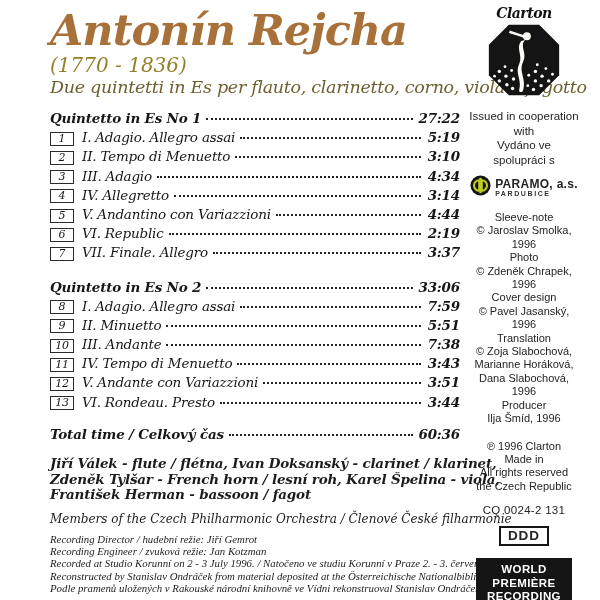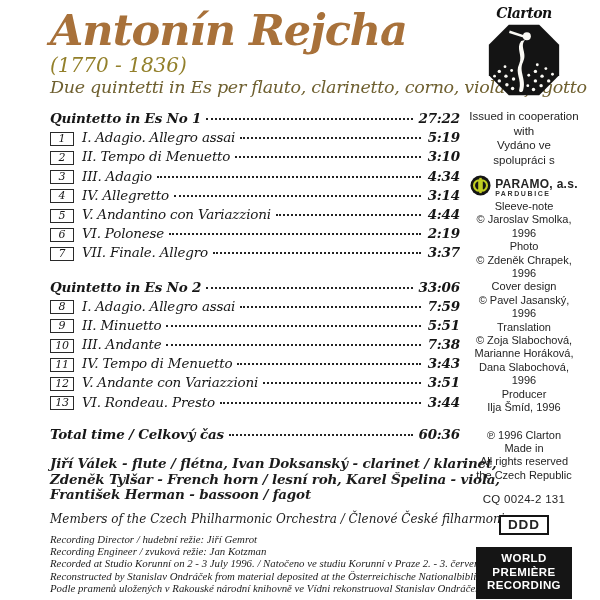--- a/index.html
+++ b/index.html
@@ -113,21 +113,21 @@
   .octagon-wrap { margin-top: 1px; }
   .coop { margin-top: 7px; font-size: 11.5px; line-height: 14.5px; }
   .paramo-row {
     margin-top: 8px;
     display: flex; align-items: center; justify-content: center;
     gap: 4px;
   }
   .paramo-text { text-align: left; }
   .paramo-name { font-size: 12px; font-weight: bold; letter-spacing: 0.3px; line-height: 12px; }
   .paramo-city { font-size: 7px; font-weight: bold; letter-spacing: 1.6px; line-height: 8px; color: #333; }
-  .side-credits { font-size: 11px; line-height: 13.4px; }
+  .side-credits { margin-top: 11px; font-size: 11px; line-height: 13.4px; }
   .rights { margin-top: 14px; font-size: 11px; line-height: 13.4px; }
   .catalog { margin-top: 11px; font-size: 11.5px; letter-spacing: 0.3px; }
   .ddd-box {
     margin: 10px auto 4px;
     width: 50px; height: 20px;
     border: 2px solid #141414;
     background: #fff;
     font-size: 13.5px; font-weight: bold; letter-spacing: 1px;
     line-height: 16px;
   }
@@ -181,21 +181,21 @@
           <span class="ttime">3:14</span>
         </div>
         <div class="trow">
           <span class="tnum">5</span>
           <span class="ttitle">V. Andantino con Variazzioni</span>
           <span class="dots"></span>
           <span class="ttime">4:44</span>
         </div>
         <div class="trow">
           <span class="tnum">6</span>
-          <span class="ttitle">VI. Polonese</span>
+          <span class="ttitle">VI. Republic</span>
           <span class="dots"></span>
           <span class="ttime">2:19</span>
         </div>
         <div class="trow">
           <span class="tnum">7</span>
           <span class="ttitle">VII. Finale. Allegro</span>
           <span class="dots"></span>
           <span class="ttime">3:37</span>
         </div>
         <div class="trow section-header section-gap">

